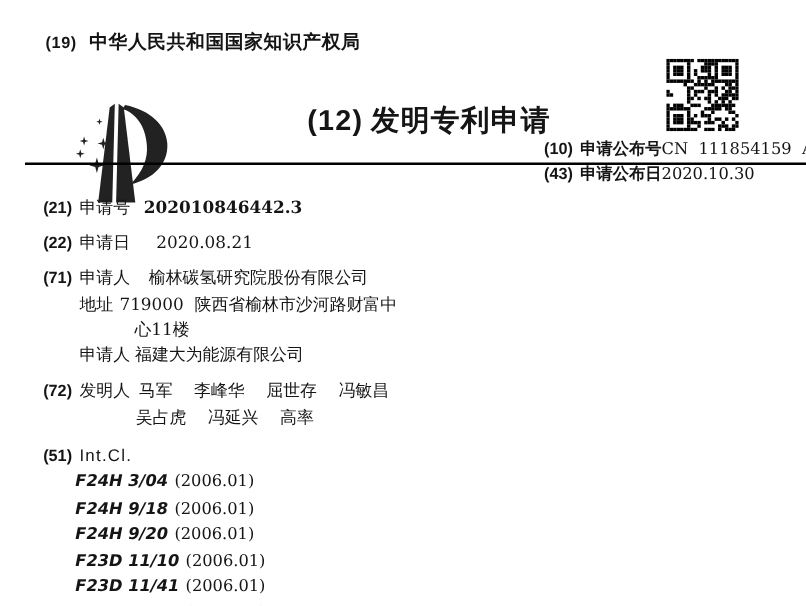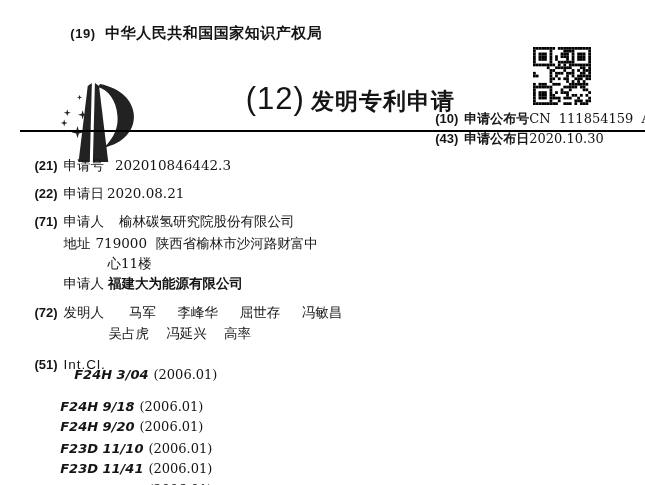--- a/index.html
+++ b/index.html
@@ -4,48 +4,48 @@
 <style>
   html,body{margin:0;padding:0;}
   body{
     width:645px;height:485px;position:relative;overflow:hidden;
     background:#ffffff;color:#151515;
     font-family:"Liberation Sans","DejaVu Sans",sans-serif;
   }
   .abs{position:absolute;white-space:pre;}
   
   .office{left:27px;top:7px;font-size:15px;font-weight:600;letter-spacing:.5px;}
-  .office .inid{margin-right:6px;margin-left:34px;}
+  .office .inid{margin-right:6px;}
   .doc-title{left:231px;top:54px;font-size:23px;font-weight:700;letter-spacing:1px;}
-  .doc-title .inid{margin-right:6px;font-weight:400;width:auto;font-size:31px;}
+  .doc-title .inid{margin-right:6px;font-weight:700;width:auto;font-size:23px;}
   .qr{left:533px;top:11px;width:58px;height:58px;}
   .logo{left:56px;top:46px;width:84px;height:84px;}
   .pub-line{left:428px;font-size:13px;}
   .pub-line .lbl{font-weight:700;}
   .pub1{top:95px;}
   .pub2{top:115px;}
   .divider{left:20px;right:0;top:130px;height:2px;background:#000;position:absolute;}
   
   .b{font-size:13.5px;}
   .inid{display:inline-block;width:29px;font-weight:600;font-size:13px;}
   .lbl{font-weight:400;}
   .val{font-family:"DejaVu Serif","Liberation Serif",serif;}
-  .r21{left:27px;top:142px;} .r21 .val{margin-left:11px;}
-  .r22{left:27px;top:170px;} .r22 .val{margin-left:3px;}
+  .r21{left:27px;top:142px;} .r21 .val{margin-left:11px;font-weight:bold;}
+  .r22{left:27px;top:170px;} .r22 .val{margin-left:21px;}
   .r71{left:27px;top:198px;} .r71 .val{margin-left:15px;}
   .raddr{left:56px;top:220px;} .raddr .val{margin-left:5px;text-align:center;}
   .raddr2{left:100px;top:240px;text-align:right;}
-  .rapp2{left:56px;top:260px;} .rapp2 .val{margin-left:4px;font-weight:bold;}
-  .r72{left:27px;top:289px;} .r72 .val{margin-left:25px;font-family:Liberation Mono, monospace;}
+  .rapp2{left:56px;top:260px;} .rapp2 .val{margin-left:4px;}
+  .r72{left:27px;top:289px;} .r72 .val{margin-left:7px;font-family:Liberation Sans, sans-serif;}
   .r72b{left:101px;top:310px;} .r72b .val{font-family:"Liberation Sans",sans-serif;}
   .r51{left:27px;top:342px;} .r51 .lbl{font-weight:500;letter-spacing:1px;margin-top:48px;}
   .ipc{left:53px;font-size:13px;}
   .ipc-code{font-style:italic;font-weight:700;font-family:"DejaVu Sans",sans-serif;}
   .ipc-ver{font-family:"DejaVu Serif","Liberation Serif",serif;margin-left:5px;}
-  .i0{top:352px;margin-left:14px;}.i1{top:384px;}.i2{top:404px;}
+  .i0{top:362px;}.i1{top:384px;}.i2{top:404px;}
   .i3{top:426px;}.i4{top:446px;}.i5{top:467px;}
   svg{display:block;}
 </style>
 </head>
 <body>
 
 <div class="abs office">
   <span class="inid">(19)</span><span>中华人民共和国国家知识产权局</span>
 </div>
 

